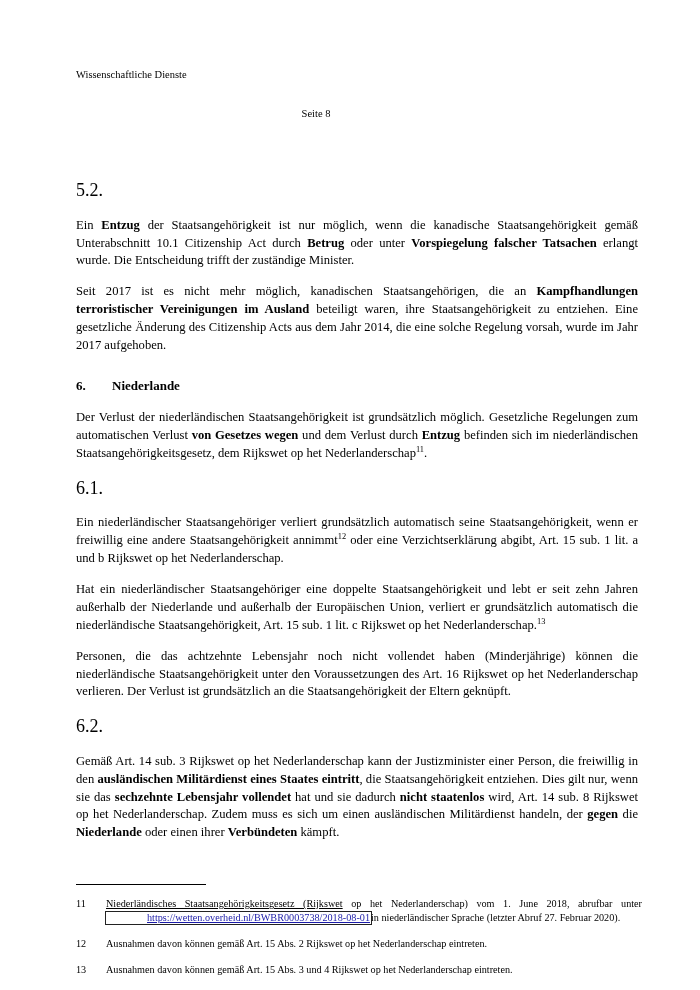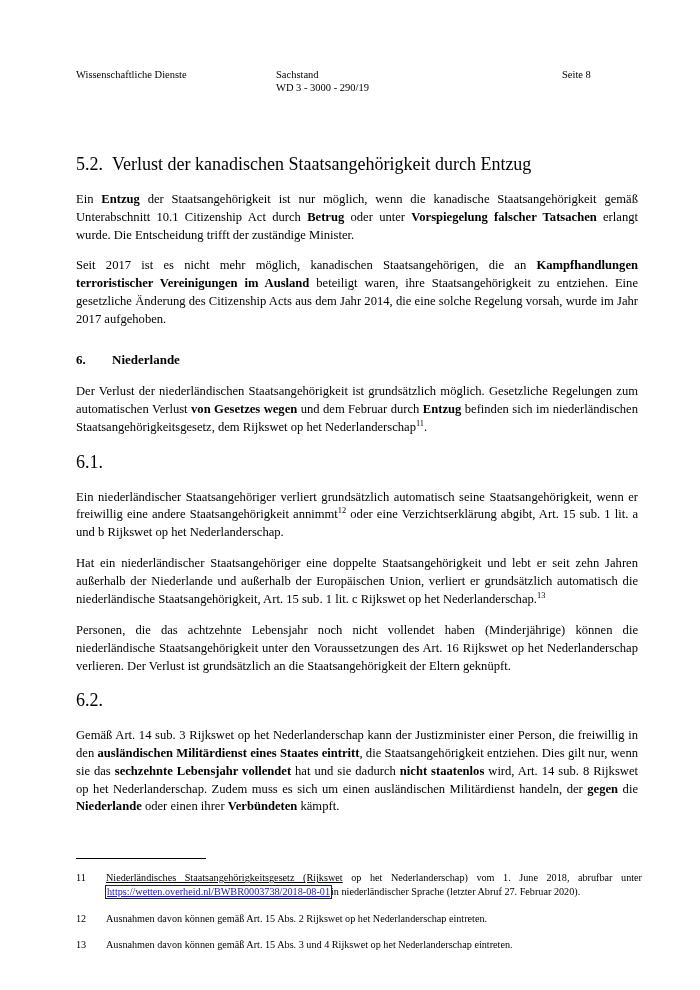--- a/index.html
+++ b/index.html
@@ -32,21 +32,22 @@
   }
   .doc-header .left {
     width: 200px;
     flex: 0 0 200px;
   }
   .doc-header .center {
     flex: 1 1 auto;
   }
   .doc-header .right {
     flex: 0 0 80px;
-    text-align: left;
+    text-align: center;
+    margin-top: 39px;
   }
   .doc-header .center div { white-space: nowrap; }
 
   
   .content {
     font-size: 12.6px;
     line-height: 1.42;
     text-align: justify;
   }
   .heading-num {
@@ -100,60 +101,56 @@
     flex: 0 0 30px;
   }
   .fn .fn-text {
     flex: 1 1 auto;
     text-align: justify;
   }
   .u { text-decoration: underline; }
   .link {
     color: #1a1aa8;
     text-decoration: underline;
+    padding-left: 40px;
   }
   .link-box {
     display: inline-block;
     border: 1px solid #222;
     padding: 0 1px;
     margin: 0 -1px;
     line-height: 1.15;
   }
 </style>
 </head>
 <body>
 
 <div class="page">
 
   <div class="doc-header">
     <div class="left">Wissenschaftliche Dienste</div>
-    <div class="center">
-      <div>Sachstand</div>
-      <div>WD 3 - 3000 - 290/19</div>
-    </div>
     <div class="right">Seite 8</div>
   </div>
 
   <div class="content">
 
     <div class="heading-num">
       <span class="num">5.2.</span>
-      <span>Verlust der kanadischen Staatsangehörigkeit durch Entzug</span>
     </div>
 
     <p class="para"><span>Ein </span><b>Entzug</b><span> der Staatsangehörigkeit ist nur möglich, wenn die kanadische Staatsangehörigkeit gemäß Unterabschnitt 10.1 Citizenship Act durch </span><b>Betrug</b><span> oder unter </span><b>Vorspiegelung falscher Tatsachen</b><span> erlangt wurde. Die Entscheidung trifft der zuständige Minister.</span></p>
 
     <p class="para"><span>Seit 2017 ist es nicht mehr möglich, kanadischen Staatsangehörigen, die an </span><b>Kampfhandlungen terroristischer Vereinigungen im Ausland</b><span> beteiligt waren, ihre Staatsangehörigkeit zu entziehen. Eine gesetzliche Änderung des Citizenship Acts aus dem Jahr 2014, die eine solche Regelung vorsah, wurde im Jahr 2017 aufgehoben.</span></p>
 
     <div class="heading-major">
       <span class="num">6.</span>
       <span>Niederlande</span>
     </div>
 
-    <p class="para"><span>Der Verlust der niederländischen Staatsangehörigkeit ist grundsätzlich möglich. Gesetzliche Regelungen zum automatischen Verlust </span><b>von Gesetzes wegen</b><span> und dem Februar durch </span><b>Entzug</b><span> befinden sich im niederländischen Staatsangehörigkeitsgesetz, dem Rijkswet op het Nederlanderschap</span><sup>11</sup><span>.</span></p>
+    <p class="para"><span>Der Verlust der niederländischen Staatsangehörigkeit ist grundsätzlich möglich. Gesetzliche Regelungen zum automatischen Verlust </span><b>von Gesetzes wegen</b><span> und dem Verlust durch </span><b>Entzug</b><span> befinden sich im niederländischen Staatsangehörigkeitsgesetz, dem Rijkswet op het Nederlanderschap</span><sup>11</sup><span>.</span></p>
 
     <div class="heading-num spacer-top">
       <span class="num">6.1.</span>
     </div>
 
     <p class="para"><span>Ein niederländischer Staatsangehöriger verliert grundsätzlich automatisch seine Staatsangehörigkeit, wenn er freiwillig eine andere Staatsangehörigkeit annimmt</span><sup>12</sup><span> oder eine Verzichtserklärung abgibt, Art. 15 sub. 1 lit. a und b Rijkswet op het Nederlanderschap.</span></p>
 
     <p class="para"><span>Hat ein niederländischer Staatsangehöriger eine doppelte Staatsangehörigkeit und lebt er seit zehn Jahren außerhalb der Niederlande und außerhalb der Europäischen Union, verliert er grundsätzlich automatisch die niederländische Staatsangehörigkeit, Art. 15 sub. 1 lit. c Rijkswet op het Nederlanderschap.</span><sup>13</sup></p>
 
     <p class="para">Personen, die das achtzehnte Lebensjahr noch nicht vollendet haben (Minderjährige) können die niederländische Staatsangehörigkeit unter den Voraussetzungen des Art. 16 Rijkswet op het Nederlanderschap verlieren. Der Verlust ist grundsätzlich an die Staatsangehörigkeit der Eltern geknüpft.</p>

